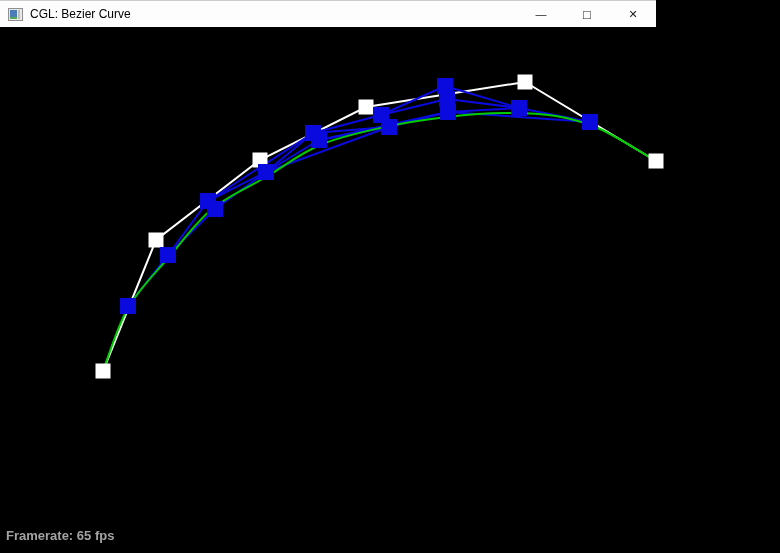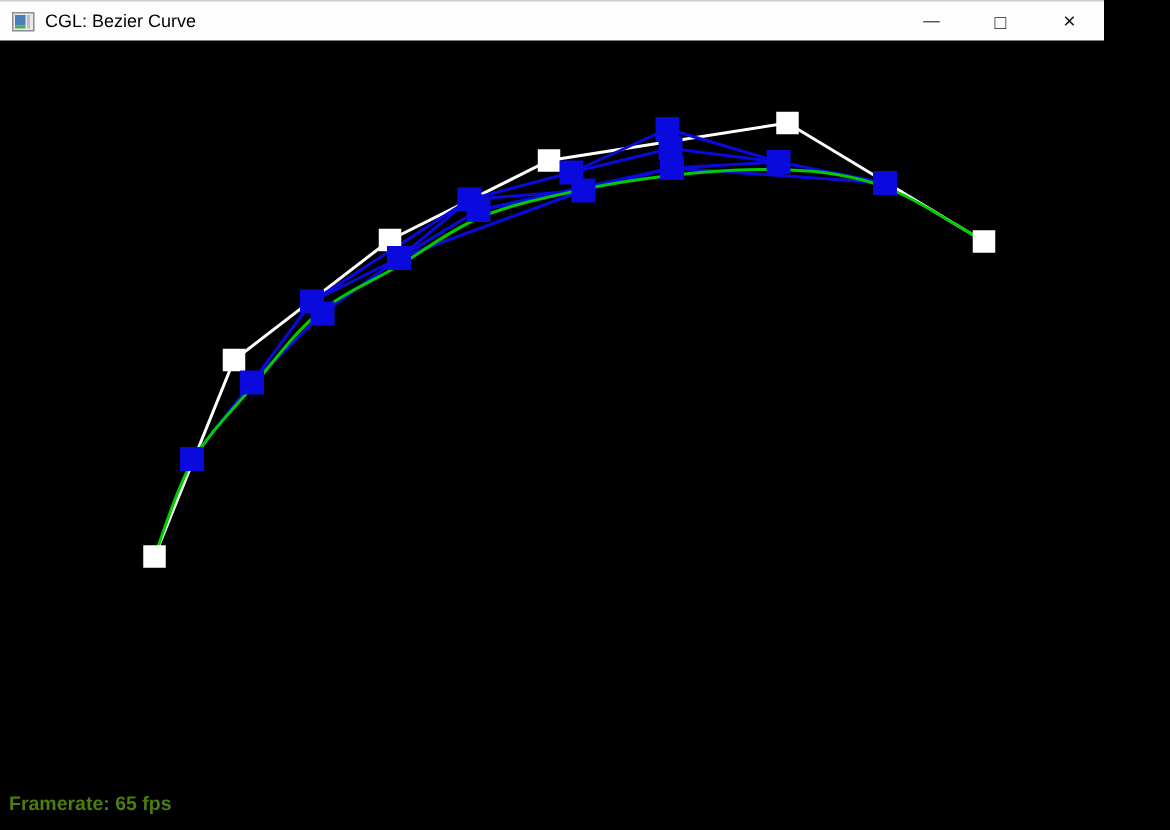--- a/index.html
+++ b/index.html
@@ -3,21 +3,21 @@
 <meta charset="utf-8">
 <style>
   * { box-sizing: border-box; }
   html,body { margin:0; padding:0; }
   body {
     width:780px; height:553px; position:relative; overflow:hidden;
     background:#000; font-family:"Liberation Sans", sans-serif;
   }
   
   .titlebar {
-    position:absolute; top:0; left:0; width:736px; height:27px;
+    position:absolute; top:0; left:0; width:656px; height:27px;
     background:#fdfdfd; border-top:1px solid #cccccc;
     display:flex; align-items:center; z-index:10;
   }
   .app-icon {
     width:15px; height:13px; margin-left:8px; margin-right:7px;
     background:#e9e9e9; border:1px solid #8f8f8f;
     position:relative; flex:0 0 auto;
   }
   .app-icon .blk {
     position:absolute; left:1px; top:1px; width:7px; height:7px;
@@ -43,21 +43,21 @@
   .cap-btn.max  { font-size:13px; }
   .cap-btn.close{ font-size:11px; }
   
   .gl-canvas {
     position:absolute; top:0; left:0; width:780px; height:553px; background:#000;
   }
   svg { display:block; }
   
   .framerate {
     position:absolute; left:6px; top:528px; z-index:5;
-    font-size:13px; font-weight:bold; color:#4d7c0f; letter-spacing:0px;
+    font-size:13px; font-weight:bold; color:#a3a3a3; letter-spacing:0px;
     white-space:nowrap;
   }
 </style>
 </head>
 <body>
 
 <div class="gl-canvas">
   <svg id="scene-svg" width="780" height="553">
       <polyline points="103,371 156,240 260,160 366,107 525,82 656,161" fill="none" stroke="#ffffff" stroke-width="2"></polyline>
       <line x1="128" y1="306" x2="168" y2="255" stroke="#0a0adf" stroke-width="2"></line>

